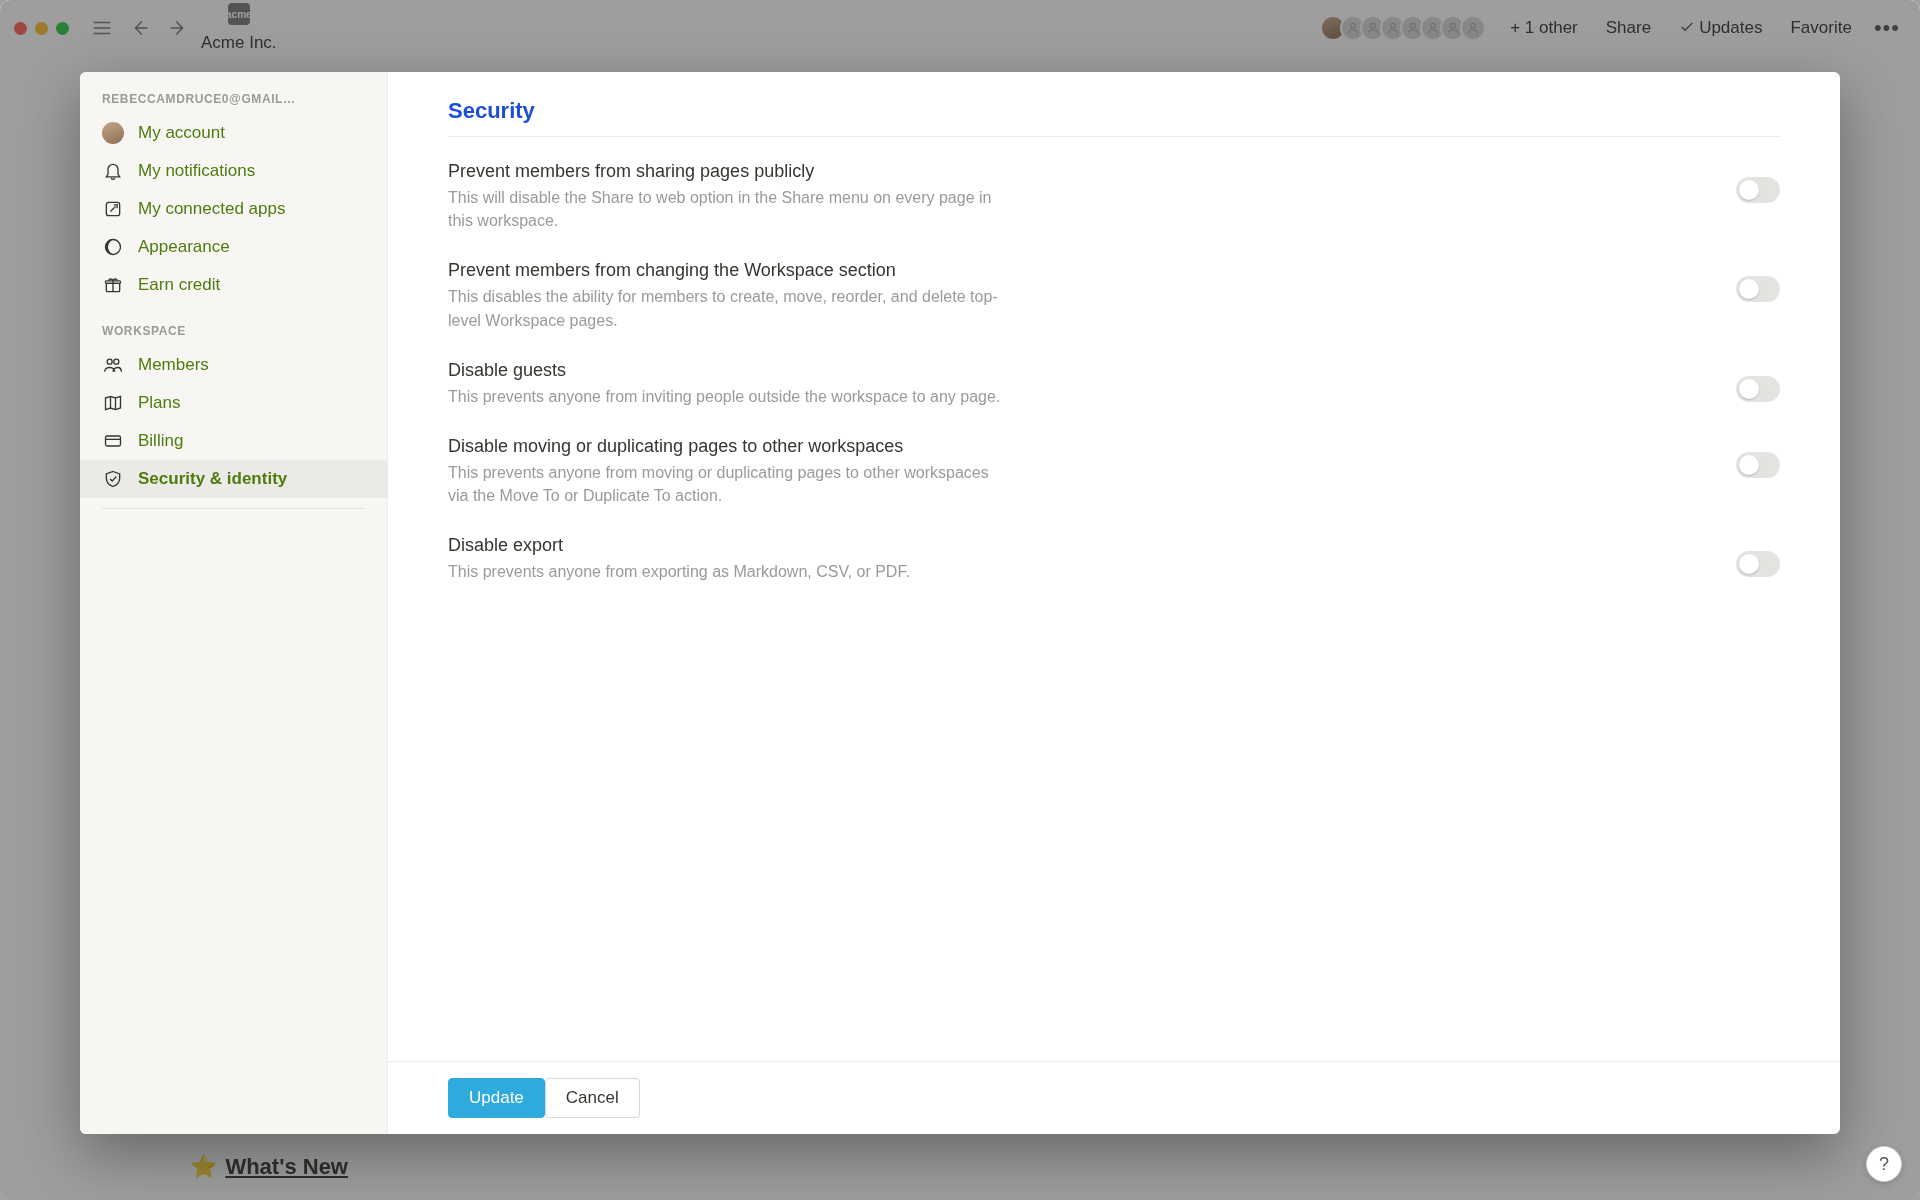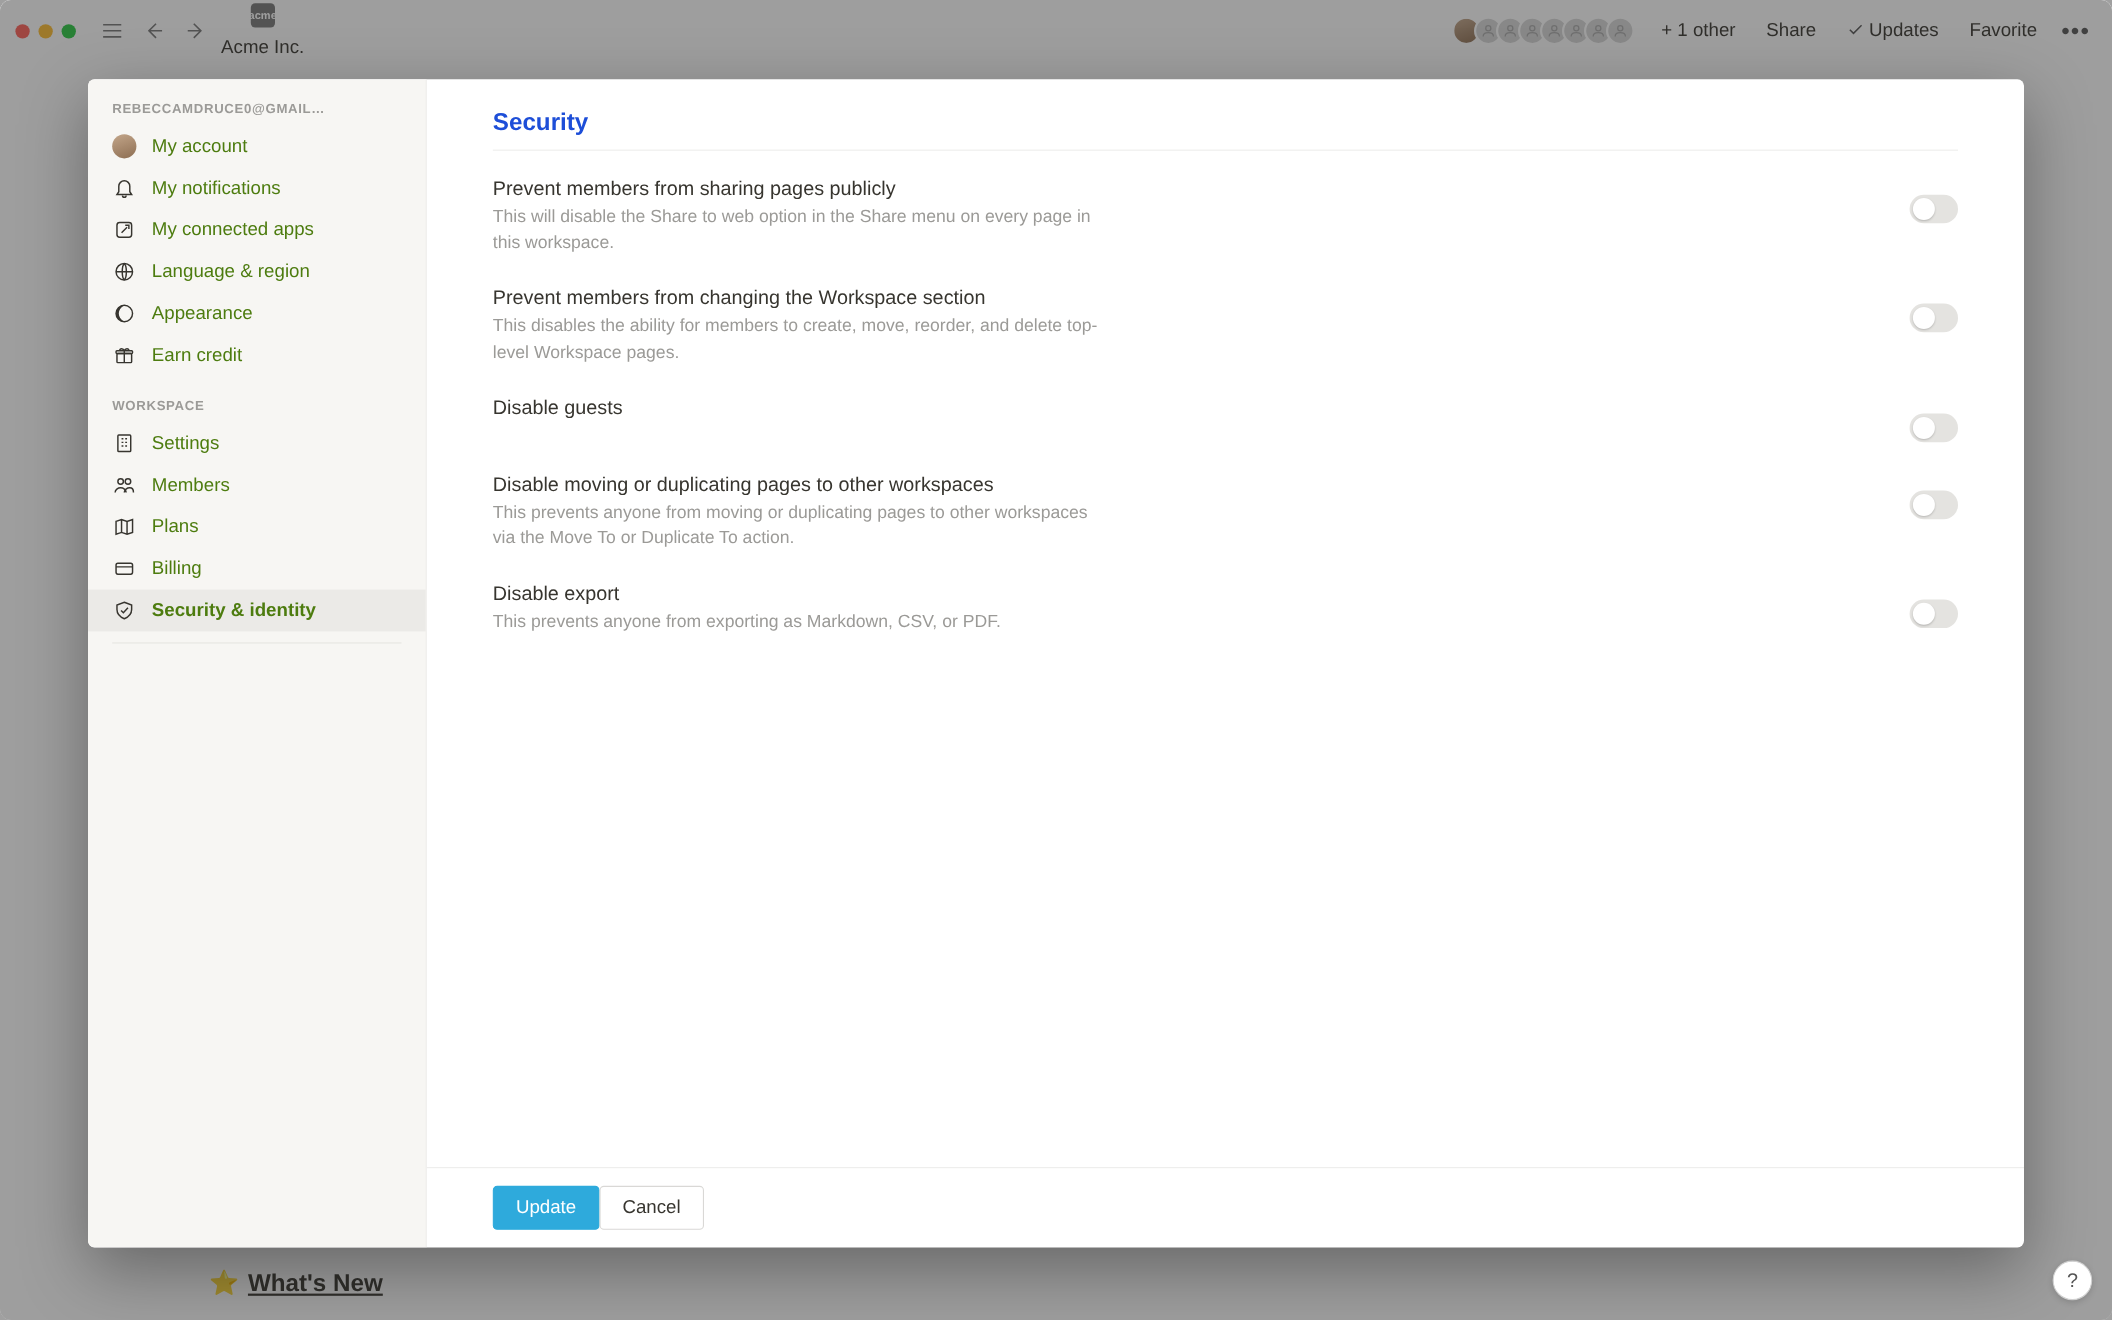--- a/index.html
+++ b/index.html
@@ -335,57 +335,39 @@
               <rect x="4" y="4" width="16" height="16" rx="3"></rect>
               <path d="M9 15l6-6M13 7h4v4"></path>
             </svg>
           </div>
         <span>My connected apps</span>
       </div>
       <div class="item">
         <div class="ic">
             <svg viewBox="0 0 24 24">
               <circle cx="12" cy="12" r="9"></circle>
-              <path d="M3 12h18M12 3c3 3 3 15 0 18M12 3c-3 3-3 15 0 18"></path>
-            </svg>
-          </div>
-        <span>Language &amp; region</span>
-      </div>
-      <div class="item">
-        <div class="ic">
-            <svg viewBox="0 0 24 24">
-              <circle cx="12" cy="12" r="9"></circle>
               <path d="M12 3a9 9 0 000 18c-4-2-6-6-6-9s2-7 6-9z" fill="currentColor" stroke="none"></path>
             </svg>
           </div>
         <span>Appearance</span>
       </div>
       <div class="item">
         <div class="ic">
             <svg viewBox="0 0 24 24">
               <rect x="4" y="10" width="16" height="10" rx="1"></rect>
               <rect x="3" y="7" width="18" height="3" rx="1"></rect>
               <path d="M12 7v13M12 7c-1-3-5-3-5 0M12 7c1-3 5-3 5 0"></path>
             </svg>
           </div>
         <span>Earn credit</span>
       </div>
 
       <div class="sect-gap"></div>
       <div class="sect-label">WORKSPACE</div>
 
-      <div class="item">
-        <div class="ic">
-            <svg viewBox="0 0 24 24">
-              <rect x="5" y="3" width="14" height="18" rx="1"></rect>
-              <path d="M9 7h2M13 7h2M9 11h2M13 11h2M9 15h2M13 15h2"></path>
-            </svg>
-          </div>
-        <span>Settings</span>
-      </div>
       <div class="item">
         <div class="ic">
             <svg viewBox="0 0 24 24">
               <circle cx="8" cy="8" r="3"></circle>
               <circle cx="16" cy="8" r="3"></circle>
               <path d="M2 20c0-3 3-5 6-5s6 2 6 5M12 20c0-3 3-5 6-5s4 2 4 5"></path>
             </svg>
           </div>
         <span>Members</span>
       </div>
@@ -434,20 +416,21 @@
           <div class="text">
             <div class="label">Prevent members from changing the Workspace section</div>
             <div class="desc">This disables the ability for members to create, move, reorder, and delete top-level Workspace pages.</div>
           </div>
           <div class="toggle"></div>
         </div>
 
         <div class="setting">
           <div class="text">
             <div class="label">Disable guests</div>
+            <div class="desc">This prevents anyone from inviting people outside the workspace to any page.</div>
           </div>
           <div class="toggle"></div>
         </div>
 
         <div class="setting">
           <div class="text">
             <div class="label">Disable moving or duplicating pages to other workspaces</div>
             <div class="desc">This prevents anyone from moving or duplicating pages to other workspaces via the Move To or Duplicate To action.</div>
           </div>
           <div class="toggle"></div>

